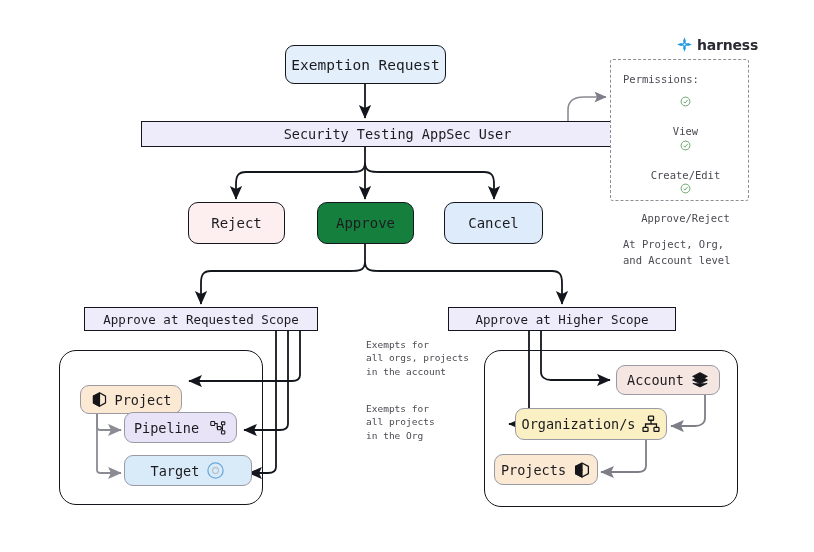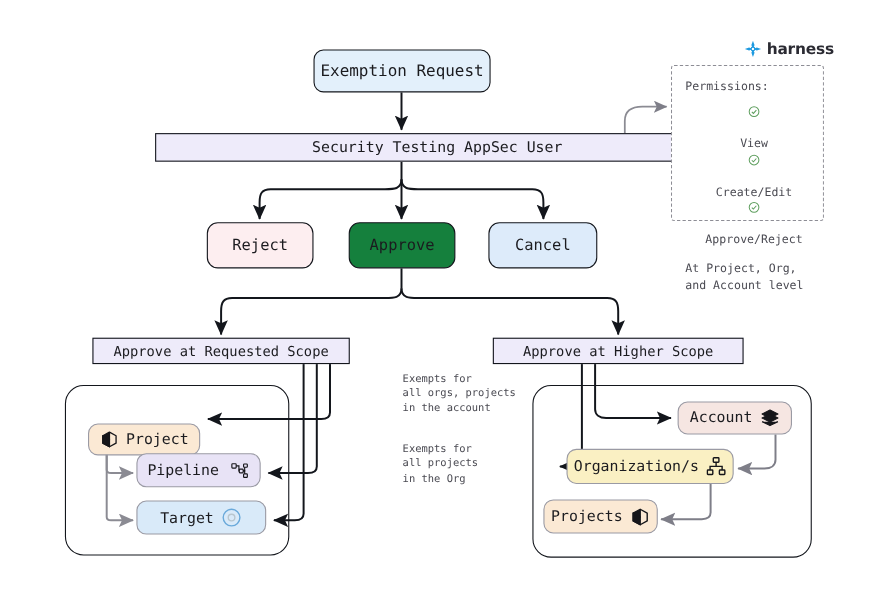--- a/index.html
+++ b/index.html
@@ -87,21 +87,21 @@
 
   
   .chip {
     border: 1.3px solid #9a9aa4;
     border-radius: 9px;
     font-size: 13.5px;
     padding: 0 9px;
   }
   .chip-project { left: 80px;  top: 365px; width: 102px; height: 29px; background: #fbe9d4; margin-top: 20px; }
   .chip-pipeline{ left: 124px; top: 412px; width: 113px; height: 31px; background: #e8e3f6; gap: 11px; }
-  .chip-target  { left: 124px; top: 455px; width: 118px; height: 31px; background: #d9eaf9; }
+  .chip-target  { left: 124px; top: 455px; width: 128px; height: 31px; background: #d9eaf9; }
 
   .chip-account { left: 616px; top: 365px; width: 104px; height: 30px; background: #f6e6e2; }
   .chip-org     { left: 515px; top: 408px; width: 152px; height: 32px; background: #faf0c3; }
   .chip-projects{ left: 494px; top: 454px; width: 104px; height: 31px; background: #fbe9d4; }
 
   .icon { display: inline-flex; align-items: center; justify-content: center; }
 
   
   .perm {
     position: absolute;

